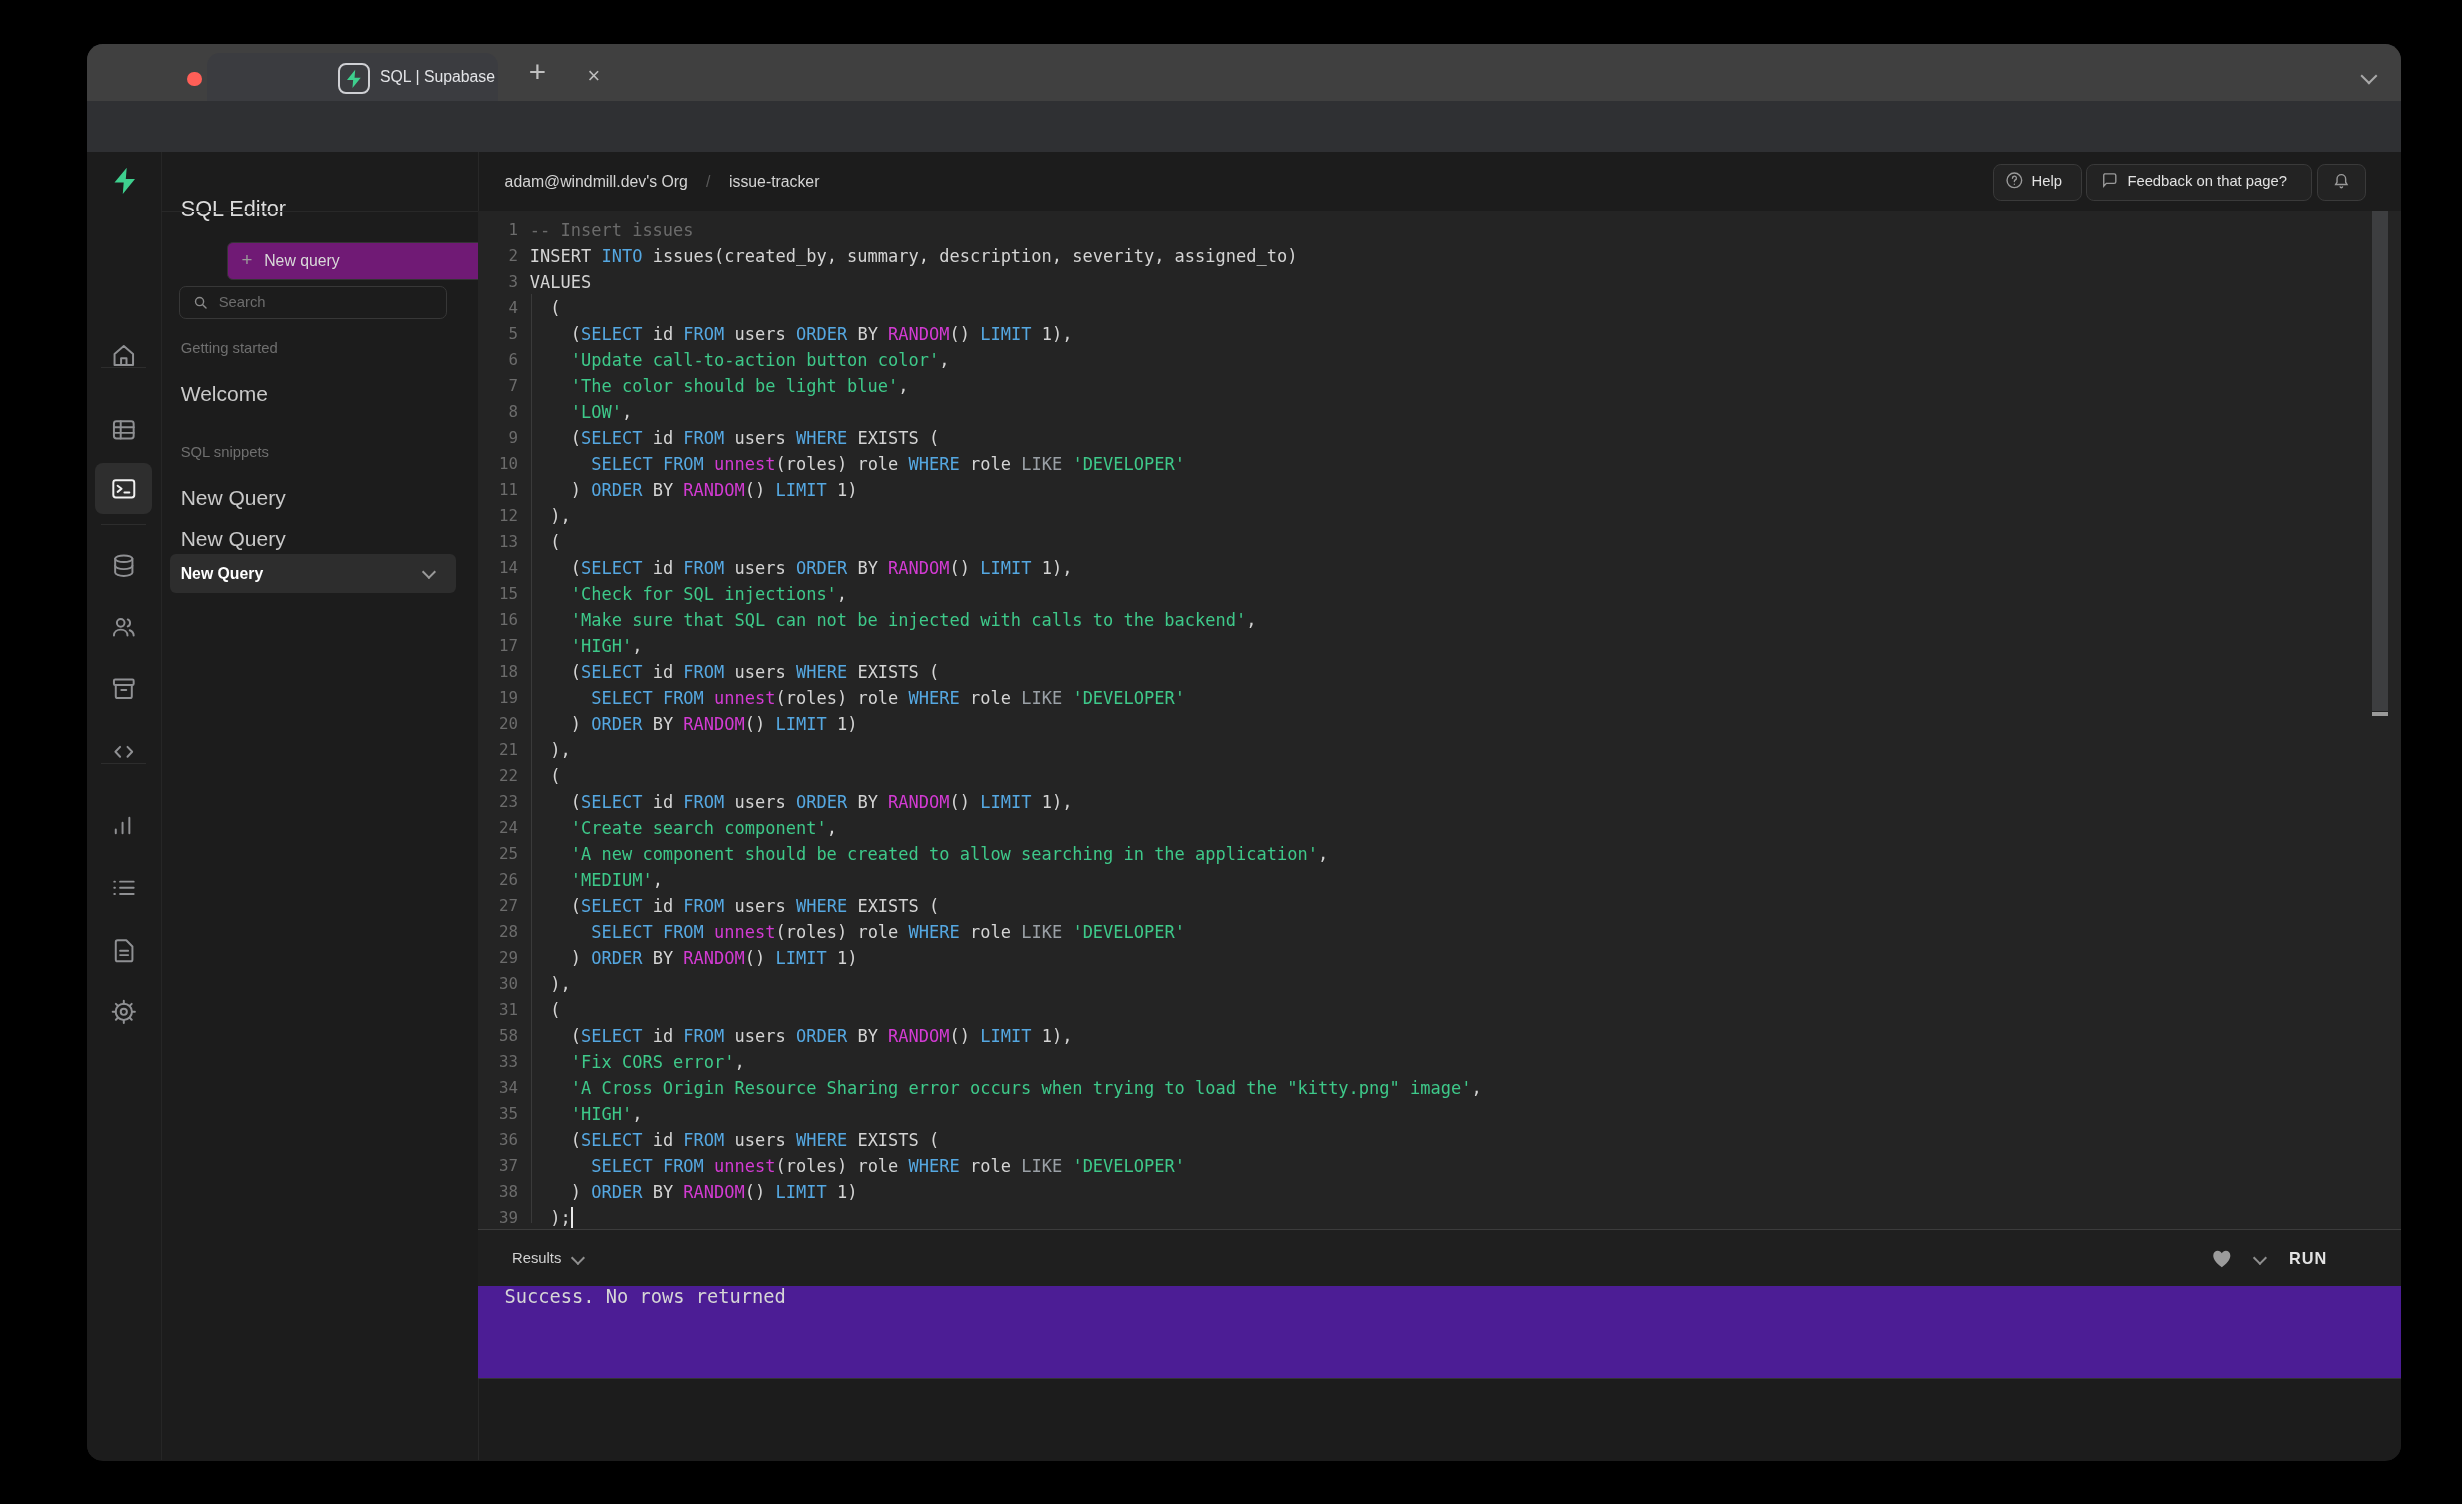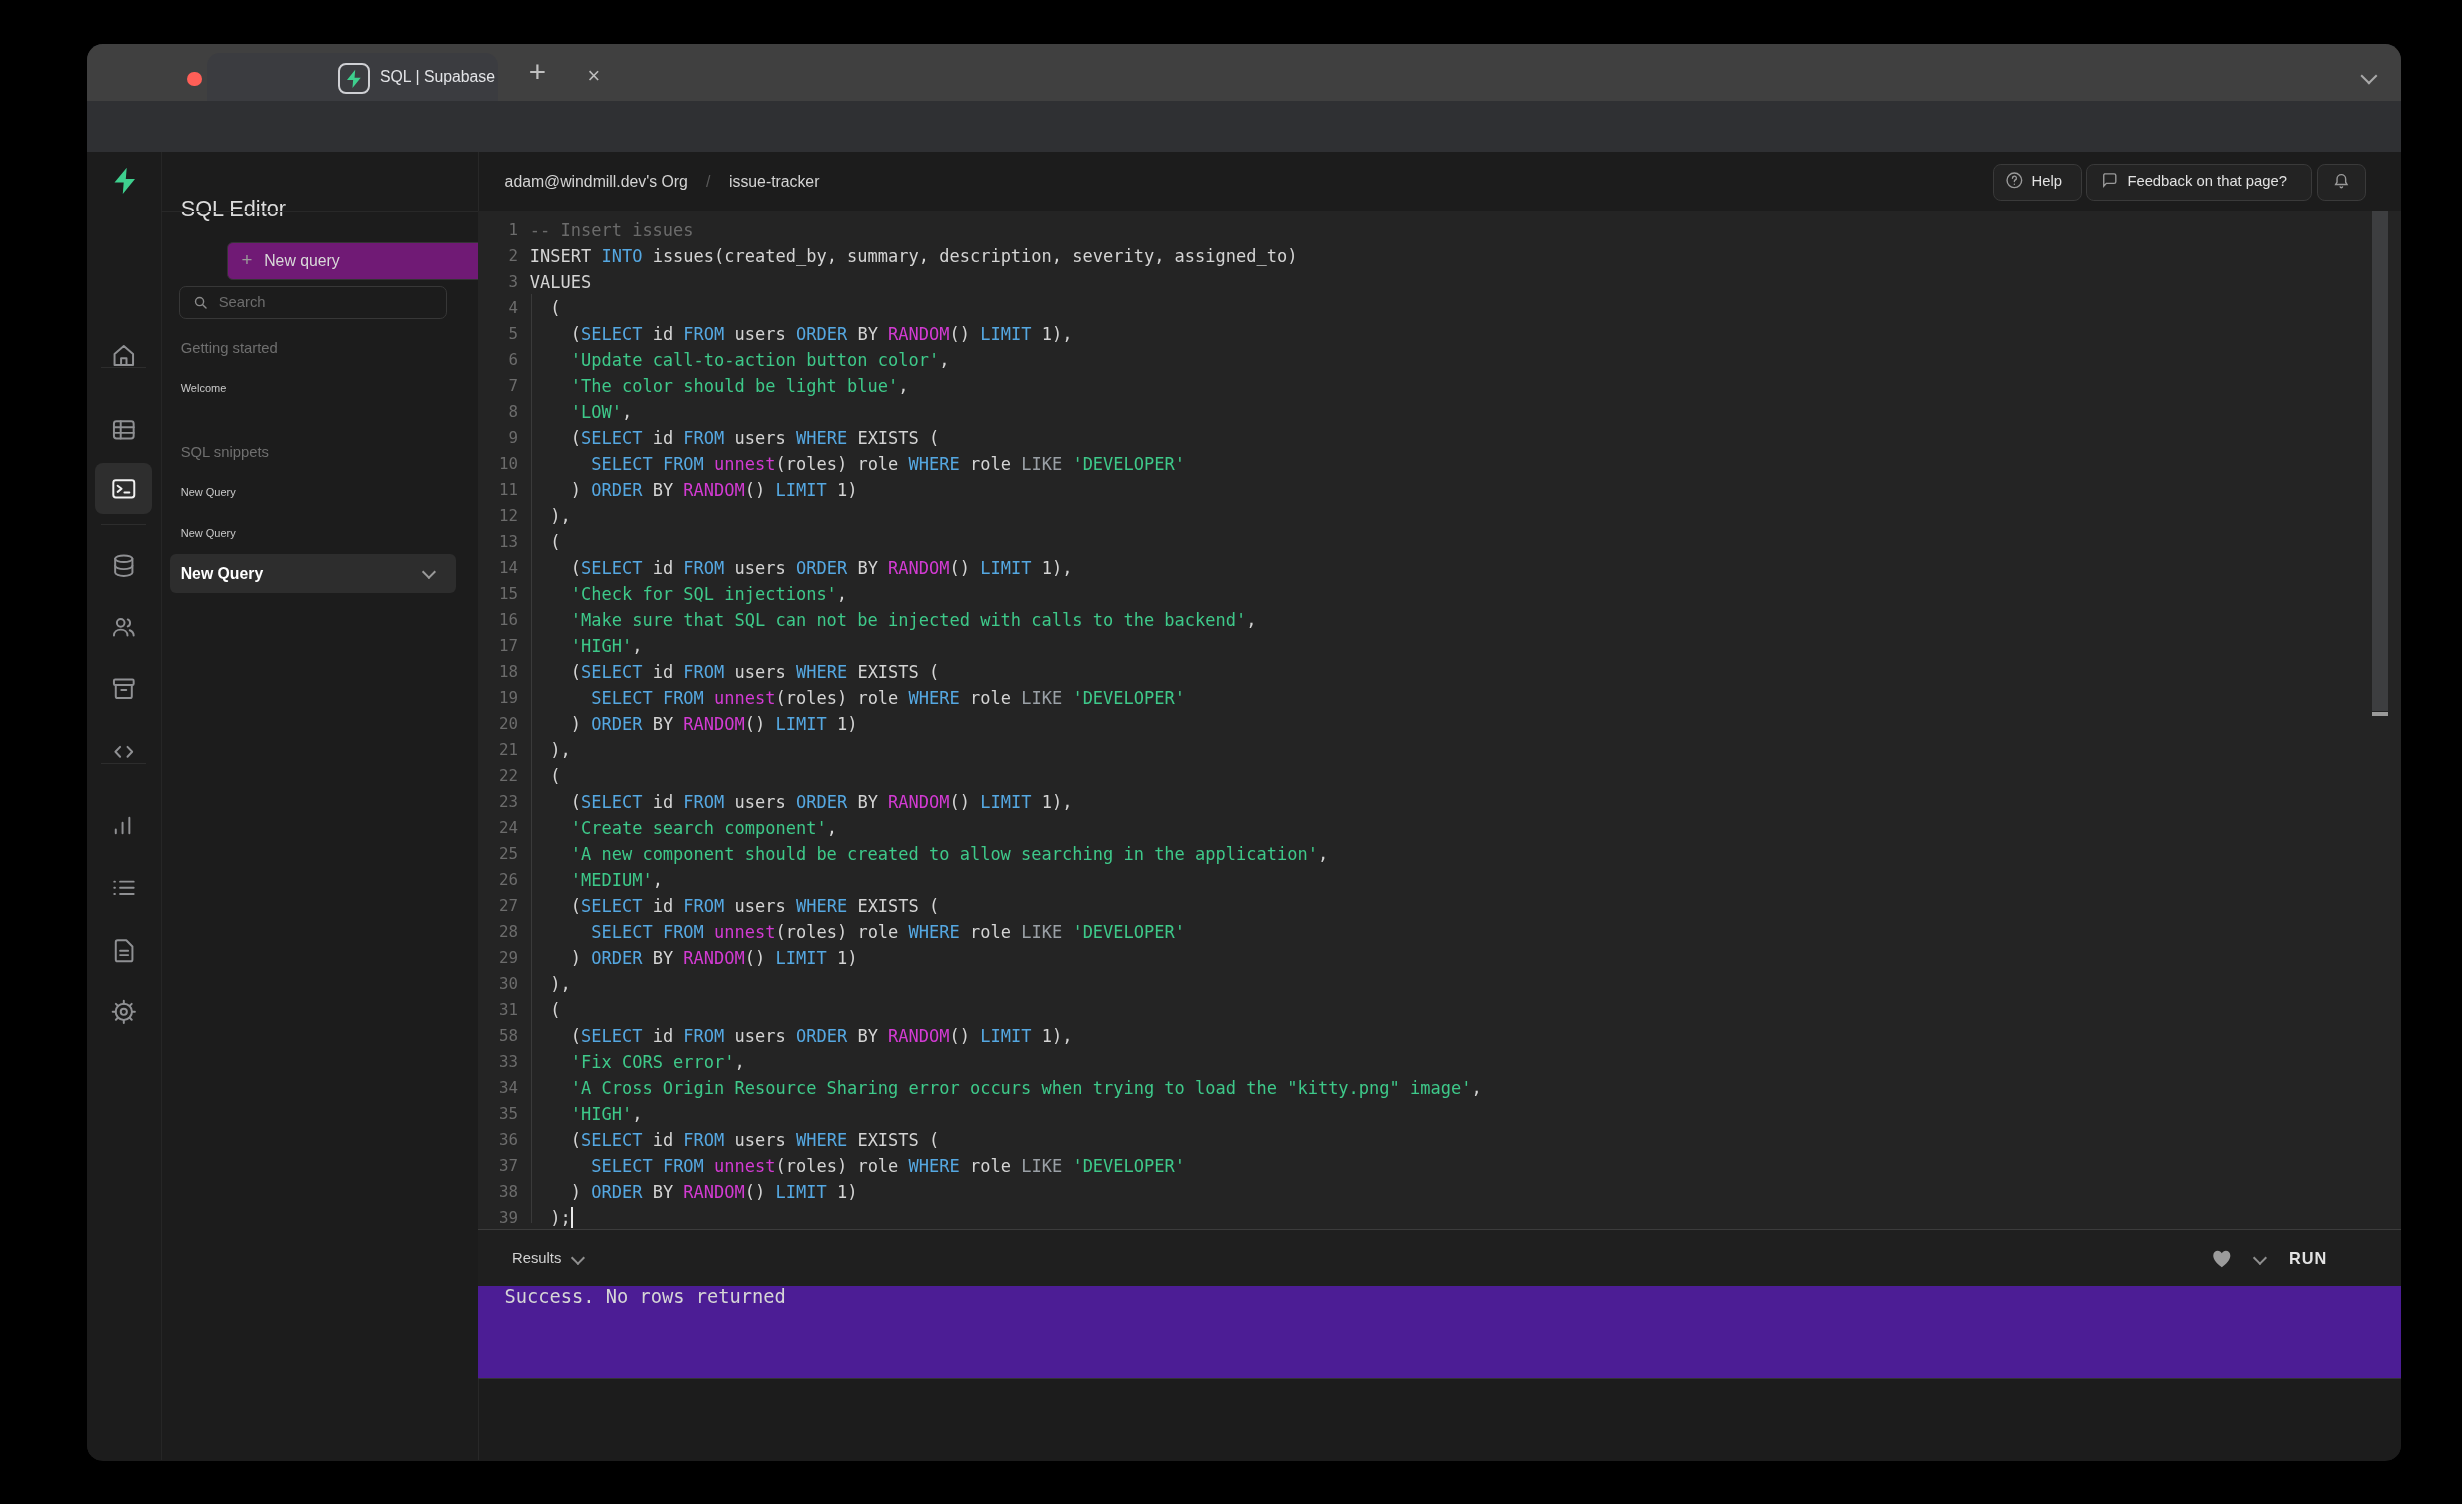--- a/index.html
+++ b/index.html
@@ -35,21 +35,21 @@
   .rdiv{left:13.8px;width:45px;height:1px;background:#2d2d2d;}
   #sidebar{left:74px;top:0;width:317px;height:100%;border-right:1px solid #282828;}
   #sbtitle{left:19.7px;top:44px;font-size:21.7px;color:#dcdcdc;}
   .appdiv{left:74px;top:59px;width:2240px;height:1px;background:#282828;}
   #nqbtn{left:17.7px;top:90px;width:268px;height:36px;background:#701a75;border:1px solid #343434;border-radius:5.9px;
     color:#d9d9d9;font-size:15.8px;line-height:34px;margin-left:48px;}
   #nqbtn .plus{margin:0 11.8px 0 13.8px;color:#9a9a9a;font-size:18.7px;}
   #searchbox{left:17.7px;top:134px;width:266px;height:30.5px;border:1px solid #373737;border-radius:6.9px;background:transparent;}
   #searchbox .ph{position:absolute;left:39px;top:0;line-height:30.5px;font-size:14.8px;color:#6d6d6d;}
   .sblabel{left:19.7px;font-size:14.8px;color:#6f6f6f;}
-  .sbitem{left:19.7px;font-size:11px;color:#c9c9c9;}
+  .sbitem{left:19.7px;font-size:21px;color:#c9c9c9;}
   #selrow{left:8.9px;top:402px;width:286px;height:39px;background:#2d2d2d;border-radius:5.9px;}
   #selrow .lbl{position:absolute;left:10.8px;top:0;line-height:39px;font-size:15.8px;font-weight:bold;color:#fff;}
   #selrow .chev{position:absolute;right:21.7px;top:12.8px;width:7.9px;height:7.9px;border-color:#9a9a9a;}
   
   #mhead{left:391px;top:0;width:1923px;height:59px;}
   .crumb{top:0;height:59px;line-height:59px;font-size:15.8px;color:#d4d4d4;white-space:nowrap;}
   .crumbsep{color:#5a5a5a;}
   .hbtn{top:11.8px;height:35px;border:1px solid #3a3a3a;background:#232323;border-radius:7.9px;color:#e2e2e2;
     font-size:14.8px;line-height:33px;white-space:nowrap;}
   .hbtn svg{width:20.7px;height:20.7px;stroke:#9a9a9a;fill:none;stroke-width:1.6;stroke-linecap:round;vertical-align:-4.9px;}

